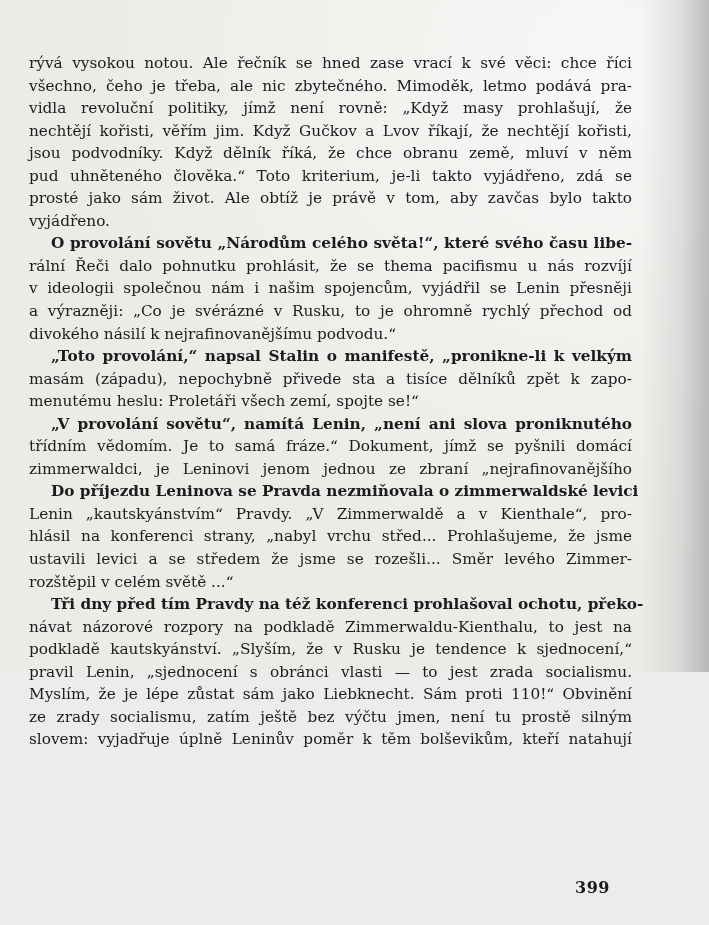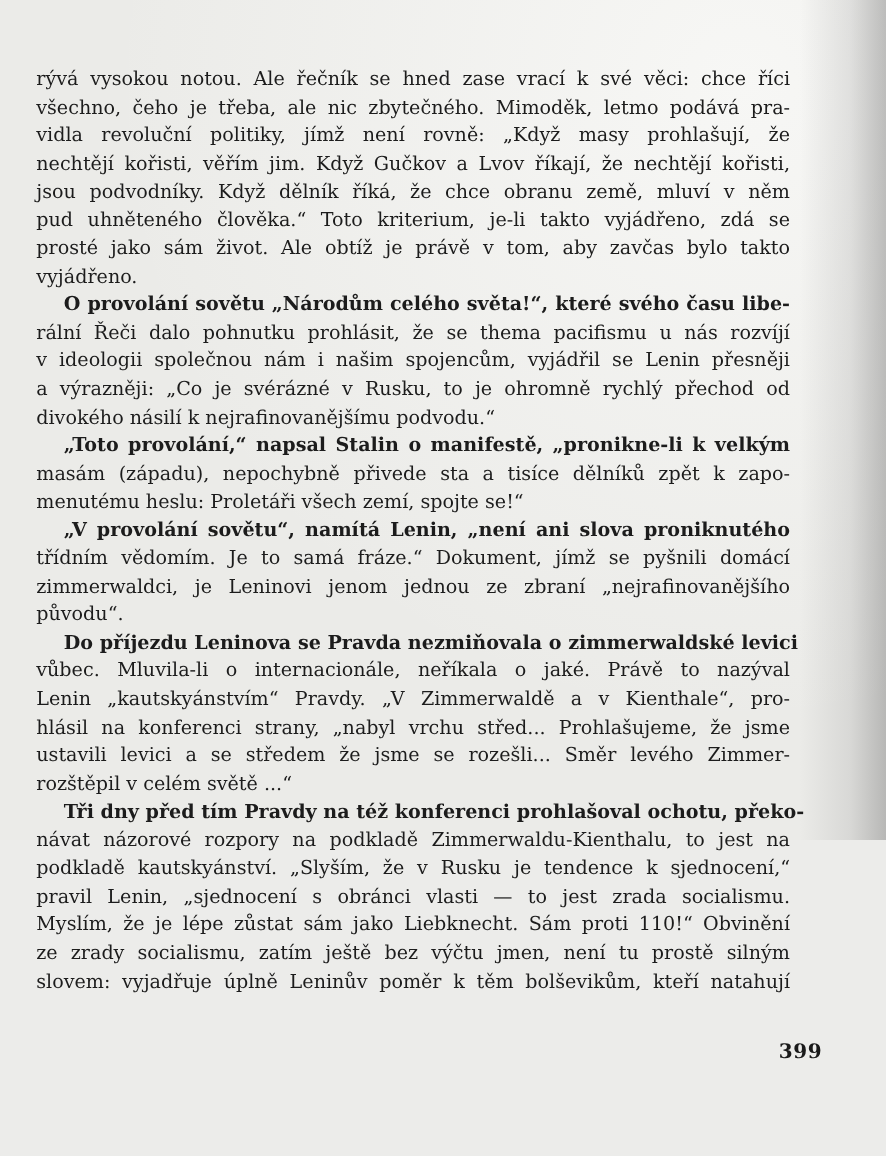--- a/index.html
+++ b/index.html
@@ -46,27 +46,26 @@
     .line.last {
       text-align-last: left;
     }
     .line.indent {
       padding-left: 22px;
       font-weight: bold;
     }
     .page-number {
       position: absolute;
       left: 575px;
-      top: 831px;
+      top: 878px;
       font-family: "DejaVu Serif", serif;
       font-weight: bold;
       font-size: 16px;
       letter-spacing: 0.5px;
       color: #1a1a1a;
-      margin-left: 48px;
     }
   </style>
 </head>
 <body>
 
 <div class="page">
   <div class="text-block" id="text-block">
       <div class="line">rývá vysokou notou. Ale řečník se hned zase vrací k své věci: chce říci</div>
       <div class="line">všechno, čeho je třeba, ale nic zbytečného. Mimoděk, letmo podává pra-</div>
       <div class="line">vidla revoluční politiky, jímž není rovně: „Když masy prohlašují, že</div>
@@ -79,23 +78,21 @@
       <div class="line">rální Řeči dalo pohnutku prohlásit, že se thema pacifismu u nás rozvíjí</div>
       <div class="line">v ideologii společnou nám i našim spojencům, vyjádřil se Lenin přesněji</div>
       <div class="line">a výrazněji: „Co je svérázné v Rusku, to je ohromně rychlý přechod od</div>
       <div class="line last">divokého násilí k nejrafinovanějšímu podvodu.“</div>
       <div class="line indent">„Toto provolání,“ napsal Stalin o manifestě, „pronikne-li k velkým</div>
       <div class="line">masám (západu), nepochybně přivede sta a tisíce dělníků zpět k zapo-</div>
       <div class="line last">menutému heslu: Proletáři všech zemí, spojte se!“</div>
       <div class="line indent">„V provolání sovětu“, namítá Lenin, „není ani slova proniknutého</div>
       <div class="line">třídním vědomím. Je to samá fráze.“ Dokument, jímž se pyšnili domácí</div>
       <div class="line">zimmerwaldci, je Leninovi jenom jednou ze zbraní „nejrafinovanějšího</div>
-      <div class="line last">původu“.</div>
       <div class="line indent">Do příjezdu Leninova se Pravda nezmiňovala o zimmerwaldské levici</div>
-      <div class="line">vůbec. Mluvila-li o internacionále, neříkala o jaké. Právě to nazýval</div>
       <div class="line">Lenin „kautskyánstvím“ Pravdy. „V Zimmerwaldě a v Kienthale“, pro-</div>
       <div class="line">hlásil na konferenci strany, „nabyl vrchu střed... Prohlašujeme, že jsme</div>
       <div class="line">ustavili levici a se středem že jsme se rozešli... Směr levého Zimmer-</div>
       <div class="line last">rozštěpil v celém světě ...“</div>
       <div class="line indent">Tři dny před tím Pravdy na též konferenci prohlašoval ochotu, překo-</div>
       <div class="line">návat názorové rozpory na podkladě Zimmerwaldu-Kienthalu, to jest na</div>
       <div class="line">podkladě kautskyánství. „Slyším, že v Rusku je tendence k sjednocení,“</div>
       <div class="line">pravil Lenin, „sjednocení s obránci vlasti — to jest zrada socialismu.</div>
       <div class="line">Myslím, že je lépe zůstat sám jako Liebknecht. Sám proti 110!“ Obvinění</div>
       <div class="line">ze zrady socialismu, zatím ještě bez výčtu jmen, není tu prostě silným</div>

